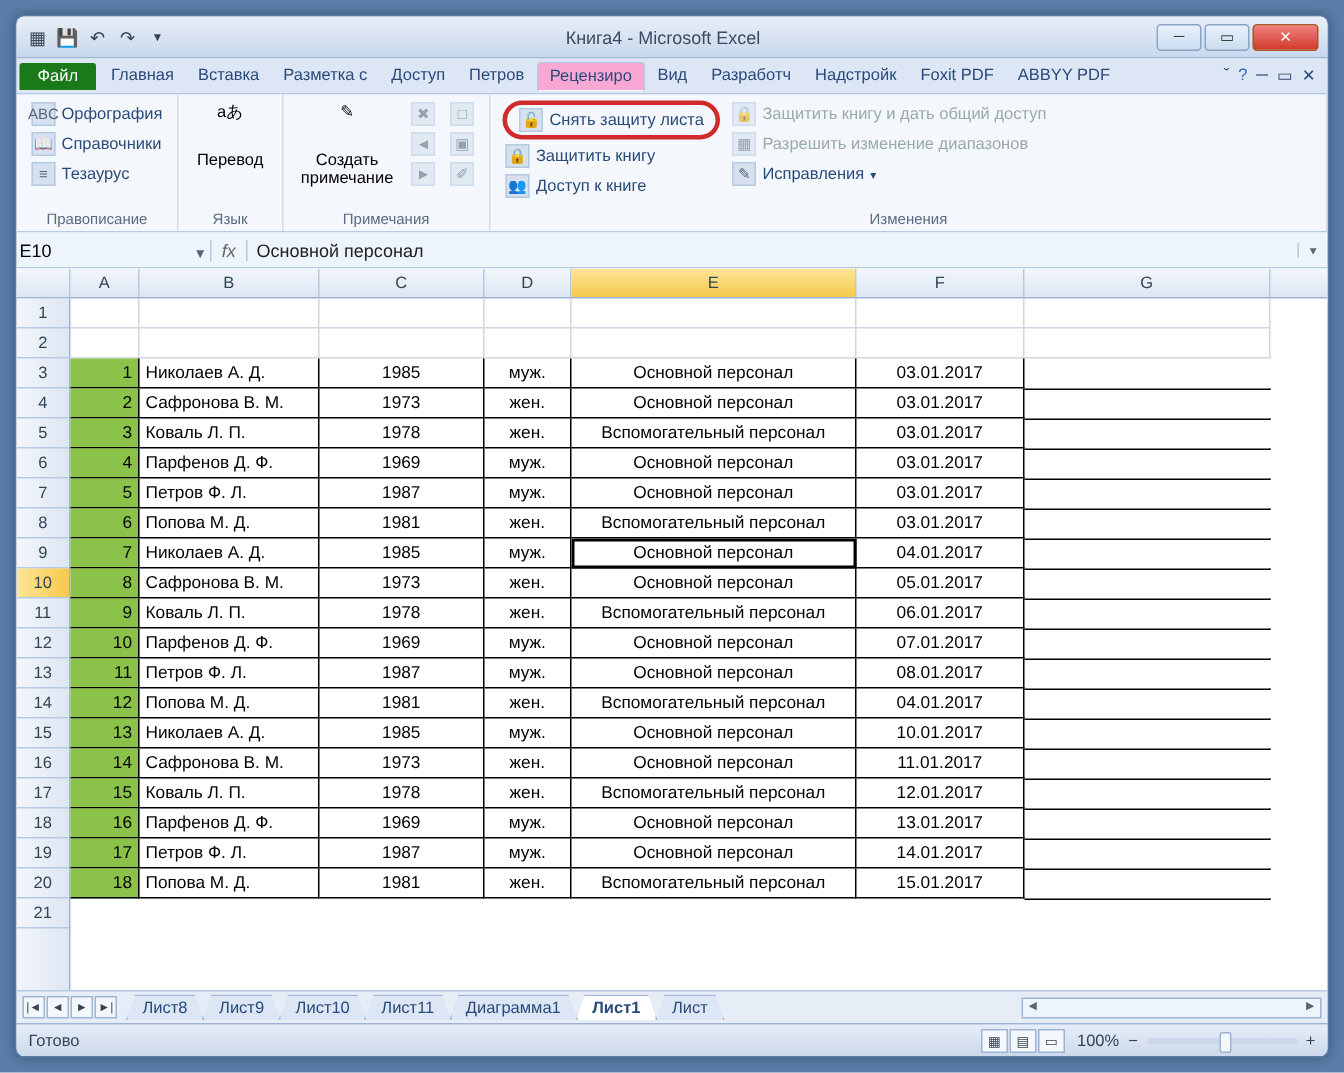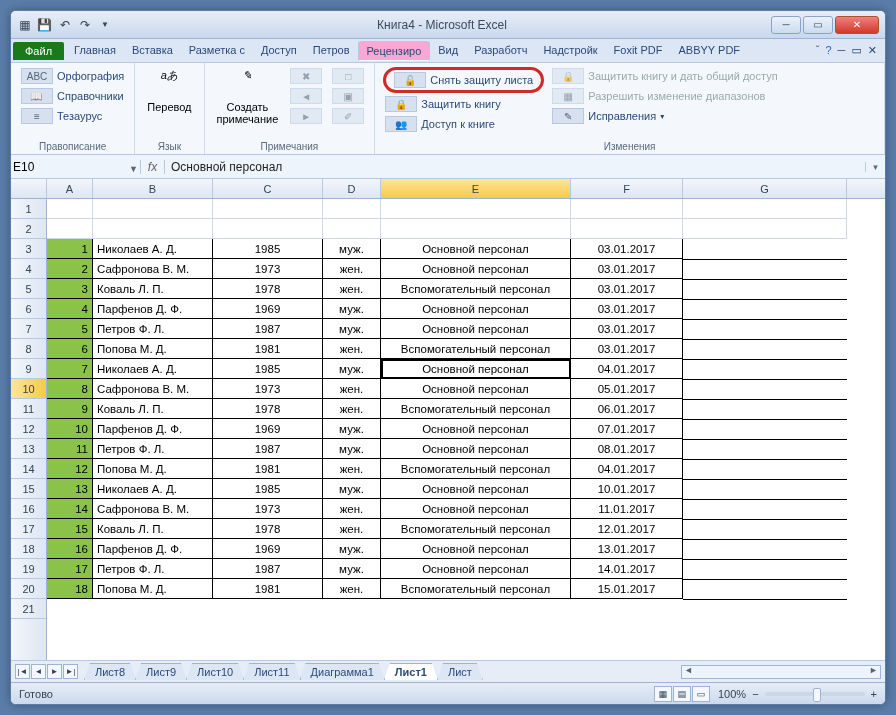--- a/index.html
+++ b/index.html
@@ -20,23 +20,23 @@
   .rt.active { background:#f9a8d4; border:1px solid #b6c9e2; border-bottom:1px solid #f4f8fd; border-radius:3px 3px 0 0;}
   .rt-spacer { flex:1;}
   .rt-help { display:flex; gap:6px; padding-right:6px; color:#2a4a7a;}
   
   .ribbon-body { height:92px; background:#f4f8fd; border-bottom:1px solid #b6c9e2; display:flex; font-size:11px;}
   .rgrp { border-right:1px solid #cfdcee; padding:4px 8px 2px; display:flex; flex-direction:column; justify-content:space-between;}
   .rgrp-lbl { text-align:center; font-size:10px; color:#5a6a80; padding-top:2px;}
   .rgrp-items { display:flex; gap:6px; align-items:flex-start;}
   .rv { display:flex; flex-direction:column; gap:2px;}
   .rbtn { display:flex; align-items:center; gap:4px; padding:1px 2px; color:#2a4a7a; white-space:nowrap;}
-  .rbtn .ri { width:32px; height:16px; background:#d6e0ee; border:1px solid #b6c9e2; font-size:10px; display:flex; align-items:center; justify-content:center; color:#567;}
+  .rbtn .ri { width:16px; height:16px; background:#d6e0ee; border:1px solid #b6c9e2; font-size:10px; display:flex; align-items:center; justify-content:center; color:#567;}
   .rbig { display:flex; flex-direction:column; align-items:center; gap:2px; padding:2px 4px; text-align:center; line-height:1.1;}
-  .rbig .ri { width:30px; height:30px;font-style:italic;}
+  .rbig .ri { width:30px; height:30px;}
   .callout { border:3px solid #d12a2a; border-radius:14px; padding:1px 6px; display:inline-flex;}
   .rbtn.disabled { color:#9aa;}
   .rbtn.disabled .ri { opacity:0.6;}
   
   .namebox-row { height:24px; border-bottom:1px solid #b6c9e2; display:flex; align-items:center; font-size:12px; background:#eef4fb;}
   .namebox { width:130px; border-right:1px solid #b6c9e2; padding:0 2px; display:flex; align-items:flex-end; justify-content:space-between; }
   .nb-dd { color:#567; font-size:9px;}
   .fx { width:24px; text-align:center; font-style:italic; color:#666; border-right:1px solid #b6c9e2;}
   .formula { flex:1; padding:0 6px; color:#222;}
   .fbar-exp { width:20px; text-align:center; color:#567; font-size:9px; border-left:1px solid #b6c9e2;}

